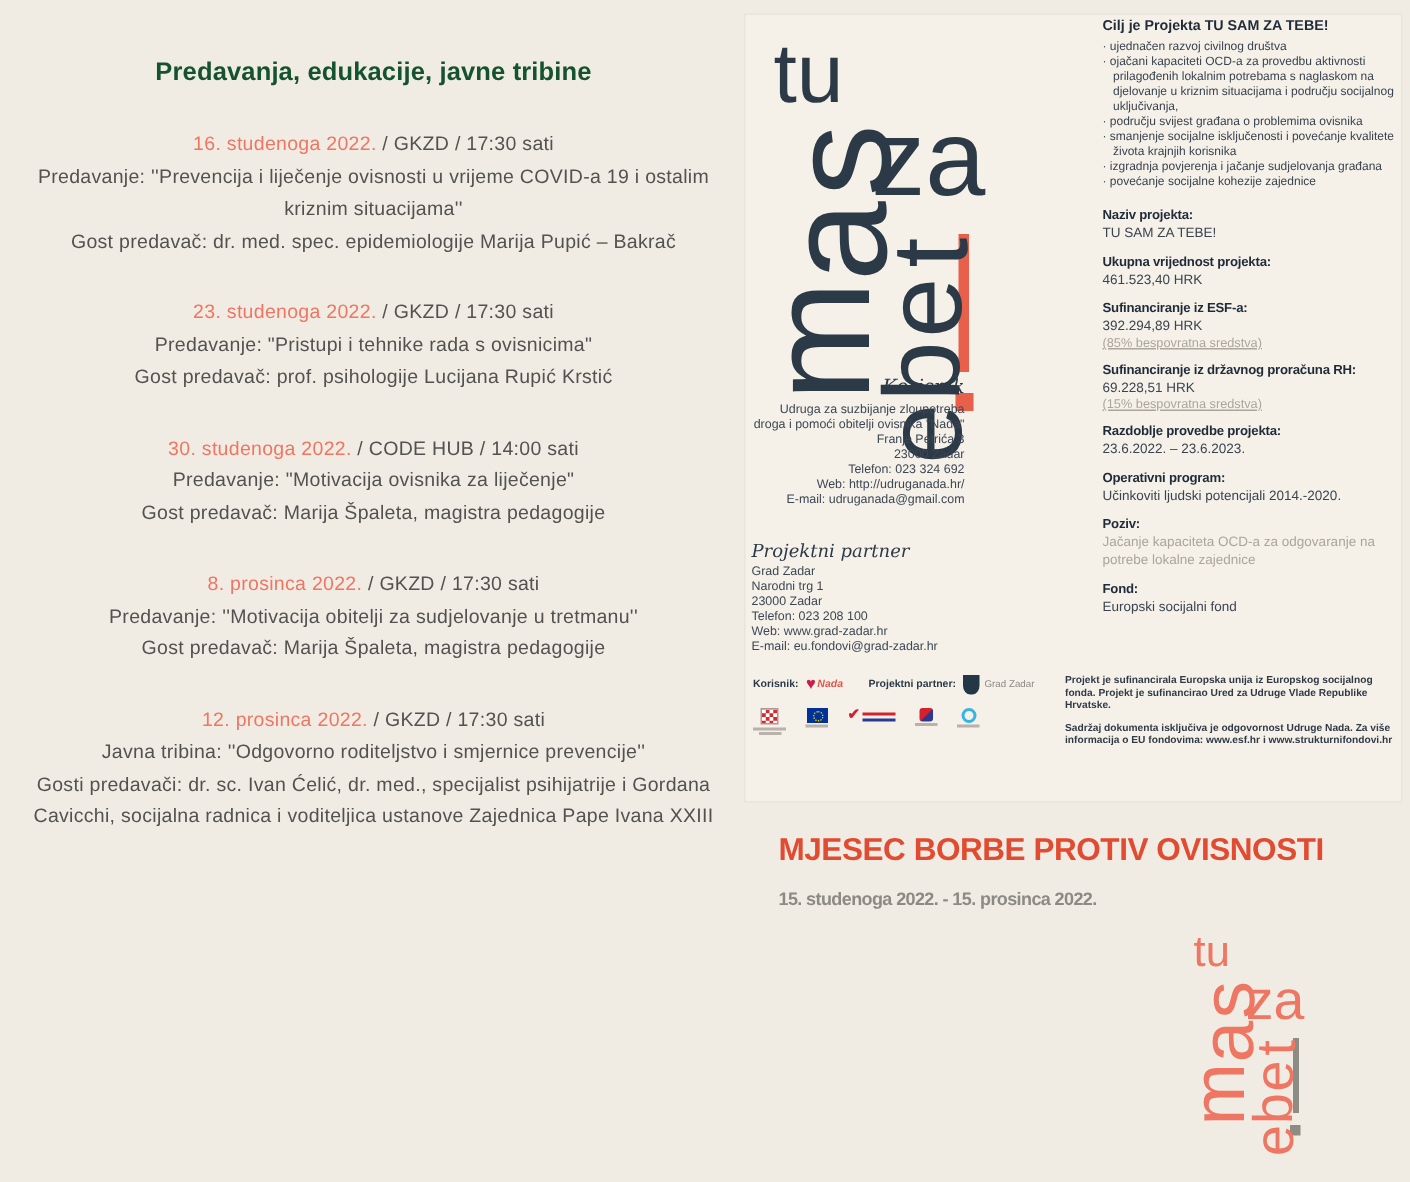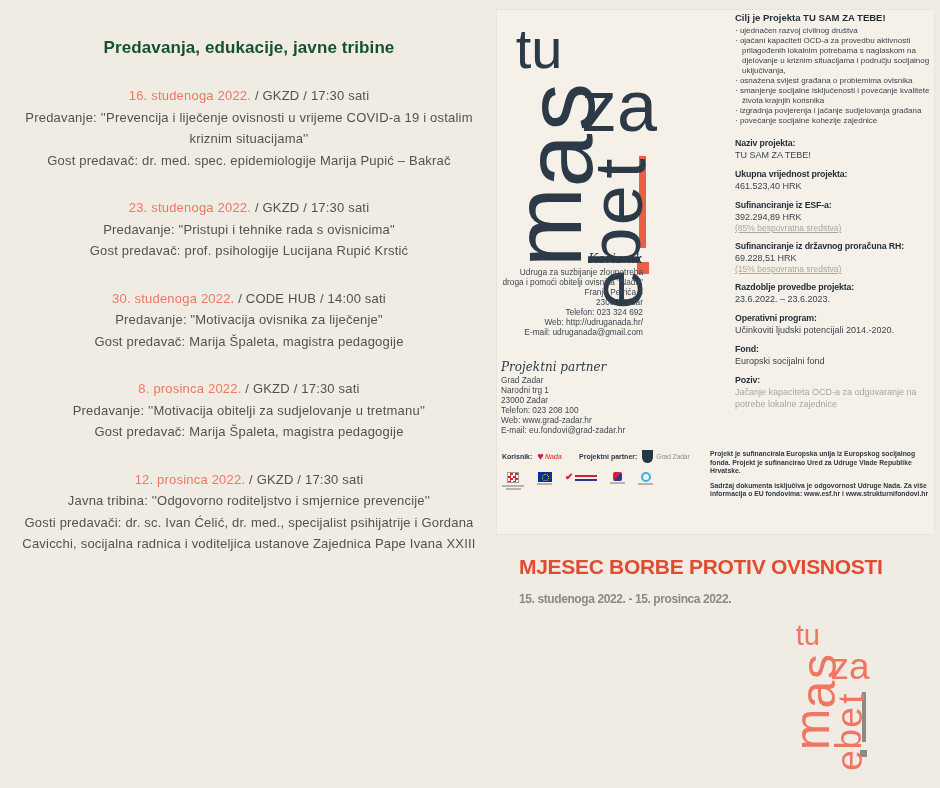--- a/index.html
+++ b/index.html
@@ -180,21 +180,21 @@
       <div>23000 Zadar</div>
       <div>Telefon: 023 208 100</div>
       <div>Web: www.grad-zadar.hr</div>
       <div>E-mail: eu.fondovi@grad-zadar.hr</div>
     </div>
 
     <div class="info-col">
       <div class="goal-h">Cilj je Projekta TU SAM ZA TEBE!</div>
       <div class="goal">· <span>ujednačen razvoj civilnog društva</span></div>
       <div class="goal">· <span>ojačani kapaciteti OCD-a za provedbu aktivnosti prilagođenih lokalnim potrebama s naglaskom na djelovanje u kriznim situacijama i području socijalnog uključivanja,</span></div>
-      <div class="goal">· <span>osnažena svijest građana o problemima ovisnika</span></div>
+      <div class="goal">· <span>području svijest građana o problemima ovisnika</span></div>
       <div class="goal">· <span>smanjenje socijalne isključenosti i povećanje kvalitete života krajnjih korisnika</span></div>
       <div class="goal">· <span>izgradnja povjerenja i jačanje sudjelovanja građana</span></div>
       <div class="goal">· <span>povećanje socijalne kohezije zajednice</span></div>
 
       <div class="fields">
         <div class="field">
           <div class="flabel">Naziv projekta:</div>
           <div class="fvalue">TU  SAM ZA TEBE!</div>
 
         </div>
@@ -217,27 +217,27 @@
           <div class="flabel">Razdoblje provedbe projekta:</div>
           <div class="fvalue">23.6.2022. – 23.6.2023.</div>
 
         </div>
         <div class="field">
           <div class="flabel">Operativni program:</div>
           <div class="fvalue">Učinkoviti ljudski potencijali 2014.-2020.</div>
 
         </div>
         <div class="field">
+          <div class="flabel">Poziv:</div>
+          <div class="fvalue gray">Jačanje kapaciteta OCD-a za odgovaranje na potrebe lokalne zajednice</div>
+
+        </div>
+        <div class="field">
           <div class="flabel">Fond:</div>
           <div class="fvalue">Europski socijalni fond</div>
-
-        </div>
-        <div class="field">
-          <div class="flabel">Poziv:</div>
-          <div class="fvalue gray">Jačanje kapaciteta OCD-a za odgovaranje na potrebe lokalne zajednice</div>
 
         </div>
       </div>
     </div>
 
     <div class="flyer-footer">
       <div class="f-left">
         <div class="f-row1">
           <span class="f-lbl">Korisnik:</span>
           <span class="nada">

